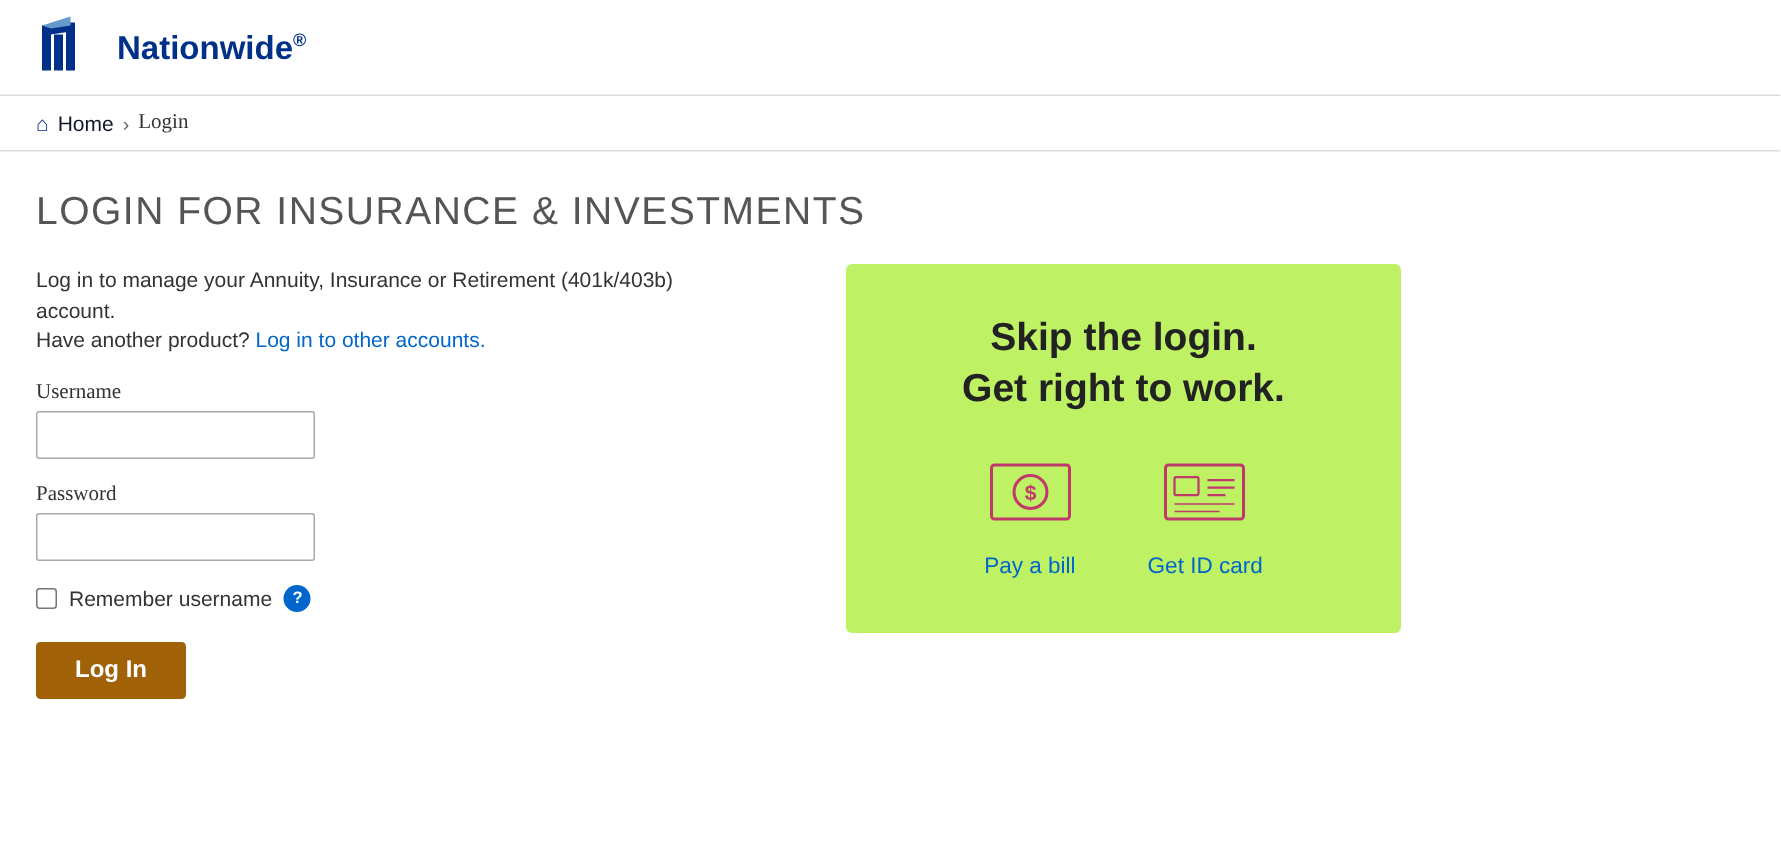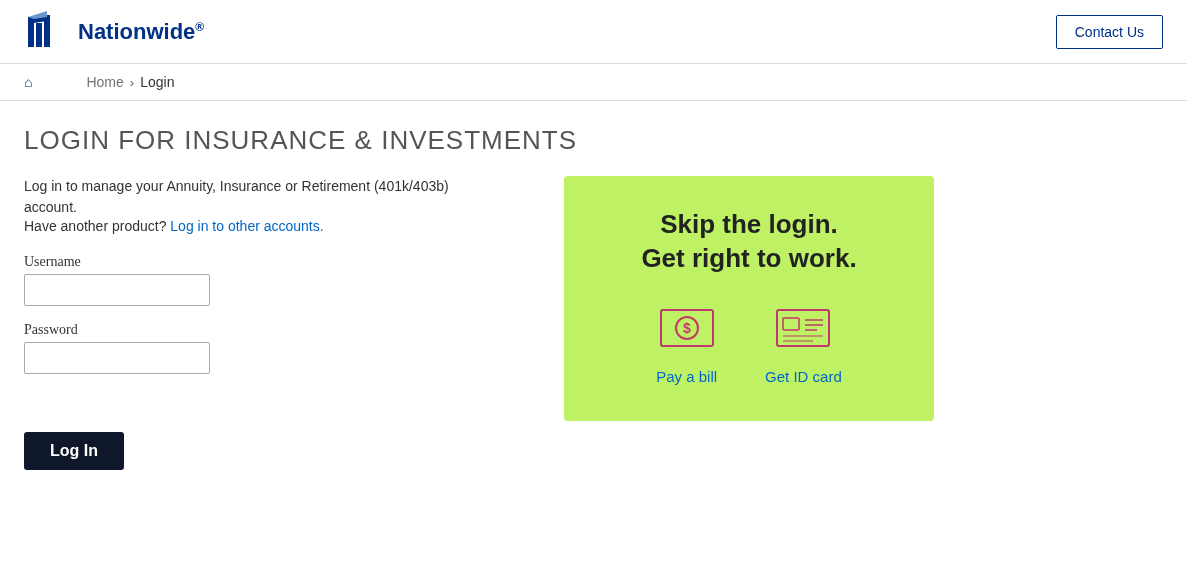--- a/index.html
+++ b/index.html
@@ -46,29 +46,28 @@
     
     .breadcrumb {
       padding: 10px 24px;
       font-size: 14px;
       border-bottom: 1px solid #ddd;
       display: flex;
       align-items: center;
       gap: 6px;
     }
     .breadcrumb a {
-      color: #737373;
+      color: #0f172a;
       text-decoration: none;
       display: flex;
       align-items: center;
       gap: 4px;
-      margin-left: 48px;
     }
     .breadcrumb-separator { color: #666; font-size: 13px; }
-    .breadcrumb-current { color: #333; font-weight: normal; }
+    .breadcrumb-current { color: #333; font-weight: normal; font-family: Liberation Serif, serif; }
     .home-icon { color: #003087; font-size: 14px; }
 
     
     .main-content {
       padding: 24px 24px 40px 24px;
       max-width: 1150px;
     }
     .page-title {
       font-size: 26px;
       font-weight: 300;
@@ -146,30 +145,29 @@
       height: 18px;
       background: #0066cc;
       color: #fff;
       border-radius: 50%;
       font-size: 11px;
       font-weight: bold;
       cursor: pointer;
     }
 
     .login-btn {
-      background: #0f172a;
+      background: #a16207;
       color: #fff;
       border: none;
       padding: 10px 24px;
       font-size: 16px;
       font-weight: bold;
       border-radius: 3px;
       cursor: pointer;
       min-width: 100px;
-      margin-top: 42px;
     }
 
     
     .skip-card {
       background: #bef264;
       border-radius: 4px;
       padding: 32px 36px 36px 36px;
       min-width: 370px;
       max-width: 400px;
       text-align: center;
@@ -219,21 +217,20 @@
       <rect x="4" y="8" width="6" height="30" fill="#003087"></rect>
       <rect x="12" y="14" width="6" height="24" fill="#003087"></rect>
       <rect x="20" y="6" width="6" height="32" fill="#003087"></rect>
       <polygon points="4,8 10,8 23,6 23,12 10,14 4,14" fill="#003087"></polygon>
       <polygon points="4,8 23,2 23,8 10,10" fill="#6699cc"></polygon>
     </svg>
     <span class="logo-text">
       <span>Nationwide</span><span class="logo-reg">®</span>
     </span>
   </div>
-  <button class="contact-us-btn">Contact Us</button>
 </header>
 
 <nav class="breadcrumb">
   <span class="home-icon">⌂</span>
   <a href="#">Home</a>
   <span class="breadcrumb-separator">›</span>
   <span class="breadcrumb-current">Login</span>
 </nav>
 
 <div class="main-content">
@@ -250,20 +247,25 @@
       <div class="form-group">
         <label class="form-label" for="username-input">Username</label>
         <input class="form-input" type="text" id="username-input" autocomplete="username" style="">
       </div>
 
       <div class="form-group">
         <label class="form-label" for="password-input">Password</label>
         <input class="form-input" type="password" id="password-input" autocomplete="current-password" style="">
       </div>
 
+      <div class="remember-row">
+        <input class="remember-checkbox" type="checkbox" id="remember-checkbox" style="">
+        <label for="remember-checkbox">Remember username</label>
+        <span class="help-icon">?</span>
+      </div>
 
       <button class="login-btn">Log In</button>
     </div>
 
     <div class="skip-card">
       <div class="skip-title">
         <span>Skip the login.</span><br>
         <span>Get right to work.</span>
       </div>
       <div class="skip-options">

